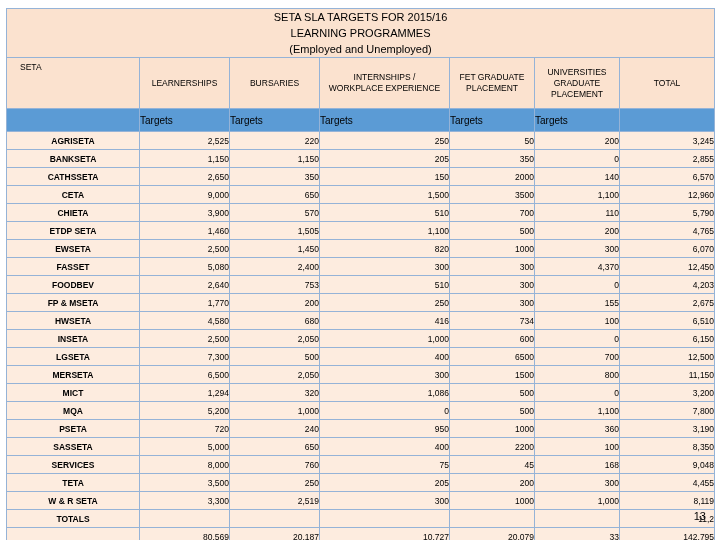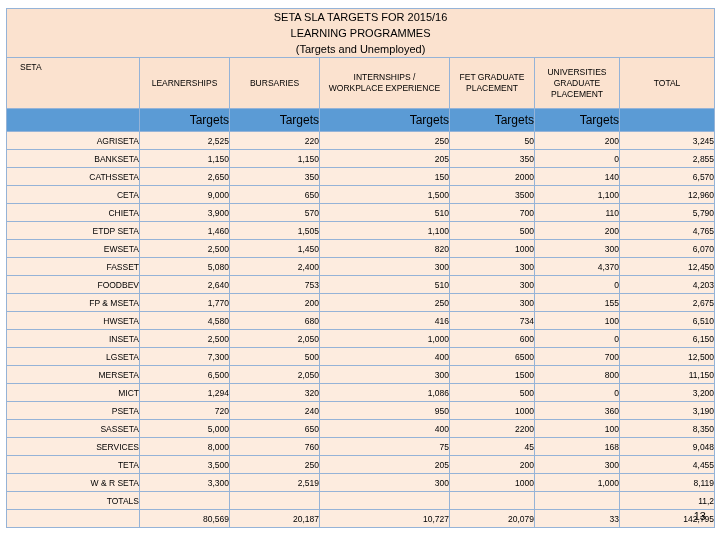--- a/index.html
+++ b/index.html
@@ -61,35 +61,36 @@
     padding-left: 13px;
     vertical-align: top;
     padding-top: 4px;
   }
   .hdr .sub { display: block; }
 
   
   .tgt {
     background: #6d9eeb;
     background: #5b9bd5;
-    text-align: right;
-    font-size: 12px;
+    text-align: left;
+    font-size: 10px;
     height: 22px;
     color: #000000;
   }
   .tgt.blank { }
 
   
   .rowname {
     background: #fdecdf;
-    text-align: right;
+    text-align: center;
     padding-left: 5px;
     font-size: 8.5px;
     height: 17px;
     white-space: nowrap;
+    font-weight: bold;
   }
   .num {
     background: #fdecdf;
     text-align: right;
     padding-right: 4px;
     font-size: 8.5px;
     height: 17px;
   }
   .totrow .rowname, .totrow .num { }
   .last-num { vertical-align: bottom; }
@@ -115,21 +116,21 @@
       <col style="width:130px">
       <col style="width:85px">
       <col style="width:85px">
       <col style="width:95px">
     </colgroup>
     <tbody>
       <tr>
         <td class="title-cell" colspan="7">
           <span class="line">SETA SLA TARGETS FOR 2015/16</span>
           <span class="line">LEARNING PROGRAMMES</span>
-          <span class="line">(Targets and Unemployed)</span>
+          <span class="line">(Employed and Unemployed)</span>
         </td>
       </tr>
       <tr>
         <td class="hdr left">SETA</td>
         <td class="hdr">LEARNERSHIPS</td>
         <td class="hdr">BURSARIES</td>
         <td class="hdr">
           <span class="sub">INTERNSHIPS /</span>
           <span class="sub">WORKPLACE EXPERIENCE</span>
         </td>
@@ -283,20 +284,29 @@
       <tr>
         <td class="rowname">MICT</td>
         <td class="num">1,294</td>
         <td class="num">320</td>
         <td class="num">1,086</td>
         <td class="num">500</td>
         <td class="num">0</td>
         <td class="num">3,200</td>
       </tr>
       <tr>
+        <td class="rowname">MQA</td>
+        <td class="num">5,200</td>
+        <td class="num">1,000</td>
+        <td class="num">0</td>
+        <td class="num">500</td>
+        <td class="num">1,100</td>
+        <td class="num">7,800</td>
+      </tr>
+      <tr>
         <td class="rowname">PSETA</td>
         <td class="num">720</td>
         <td class="num">240</td>
         <td class="num">950</td>
         <td class="num">1000</td>
         <td class="num">360</td>
         <td class="num">3,190</td>
       </tr>
       <tr>
         <td class="rowname">SASSETA</td>

